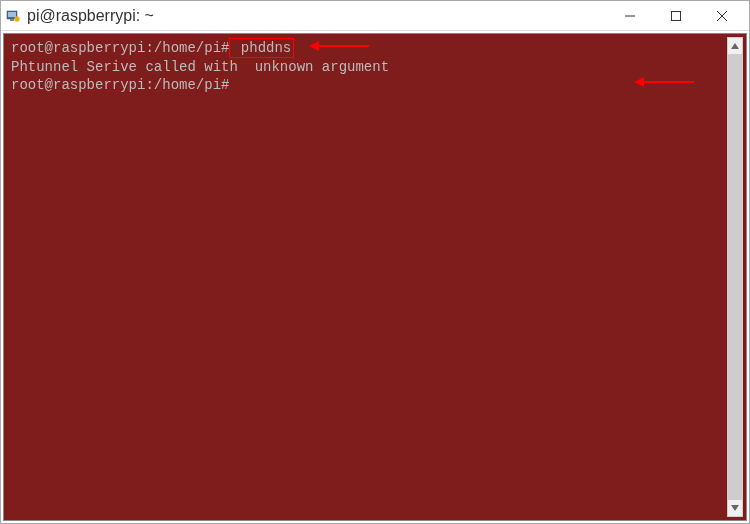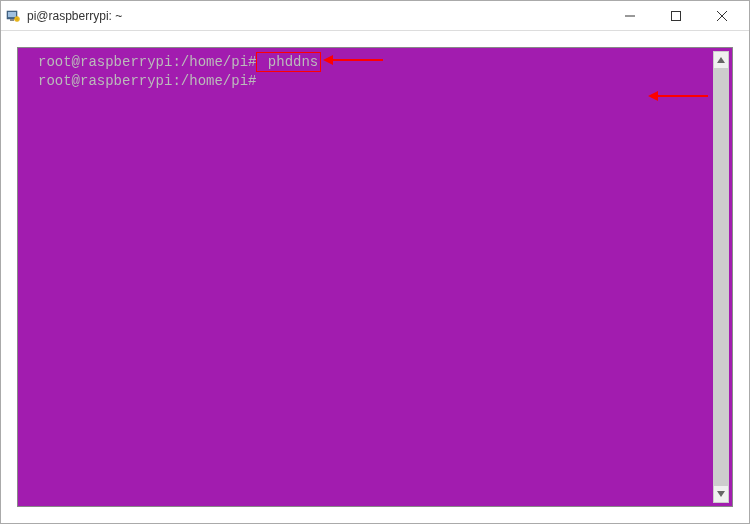--- a/index.html
+++ b/index.html
@@ -33,50 +33,50 @@
     .titlebar-icon {
       width: 16px;
       height: 16px;
       margin-right: 6px;
       display: flex;
       align-items: center;
       justify-content: center;
     }
     .titlebar-title {
       flex: 1;
-      font-size: 12px;
+      font-size: 16px;
       color: #333;
     }
     .titlebar-controls {
       display: flex;
       align-items: center;
       height: 100%;
     }
     .titlebar-btn {
       width: 46px;
       height: 30px;
       display: flex;
       align-items: center;
       justify-content: center;
       font-size: 10px;
       color: #333;
       cursor: pointer;
     }
     .terminal {
       flex: 1;
-      background: #a21caf;
+      background: #7f1d1d;
       color: #bbb;
       font-family: "Consolas", "Courier New", monospace;
       font-size: 14px;
       line-height: 18px;
-      padding: 4px 20px;
+      padding: 4px 7px;
       position: relative;
       overflow: hidden;
       border: 1px solid #888;
-      margin: 16px;
+      margin: 2px;
     }
     .term-line {
       white-space: pre;
       display: block;
     }
     .highlight-box {
       border: 1px solid #ff0000;
       padding: 0 2px;
       display: inline-block;
     }
@@ -158,20 +158,21 @@
         <svg width="10" height="10" viewBox="0 0 10 10">
             <line x1="0" y1="0" x2="10" y2="10" stroke="#333" stroke-width="1"></line>
             <line x1="10" y1="0" x2="0" y2="10" stroke="#333" stroke-width="1"></line>
           </svg>
       </div>
     </div>
   </div>
 
   <div class="terminal">
     <div class="term-line"><span>root@raspberrypi:/home/pi#</span><span class="highlight-box"> phddns</span></div>
+    <div class="term-line">Phtunnel Serive called with  unknown argument</div>
     <div class="term-line"><span>root@raspberrypi:/home/pi#</span></div>
 
     <div class="annotation-arrow" style="top: 7px; left: 305px;">
       <div class="arrow-head-left"></div>
       <div class="arrow-line" style="width: 50px;"></div>
     </div>
 
     <div class="annotation-arrow" style="top: 43px; left: 630px;">
       <div class="arrow-head-left"></div>
       <div class="arrow-line" style="width: 50px;"></div>

